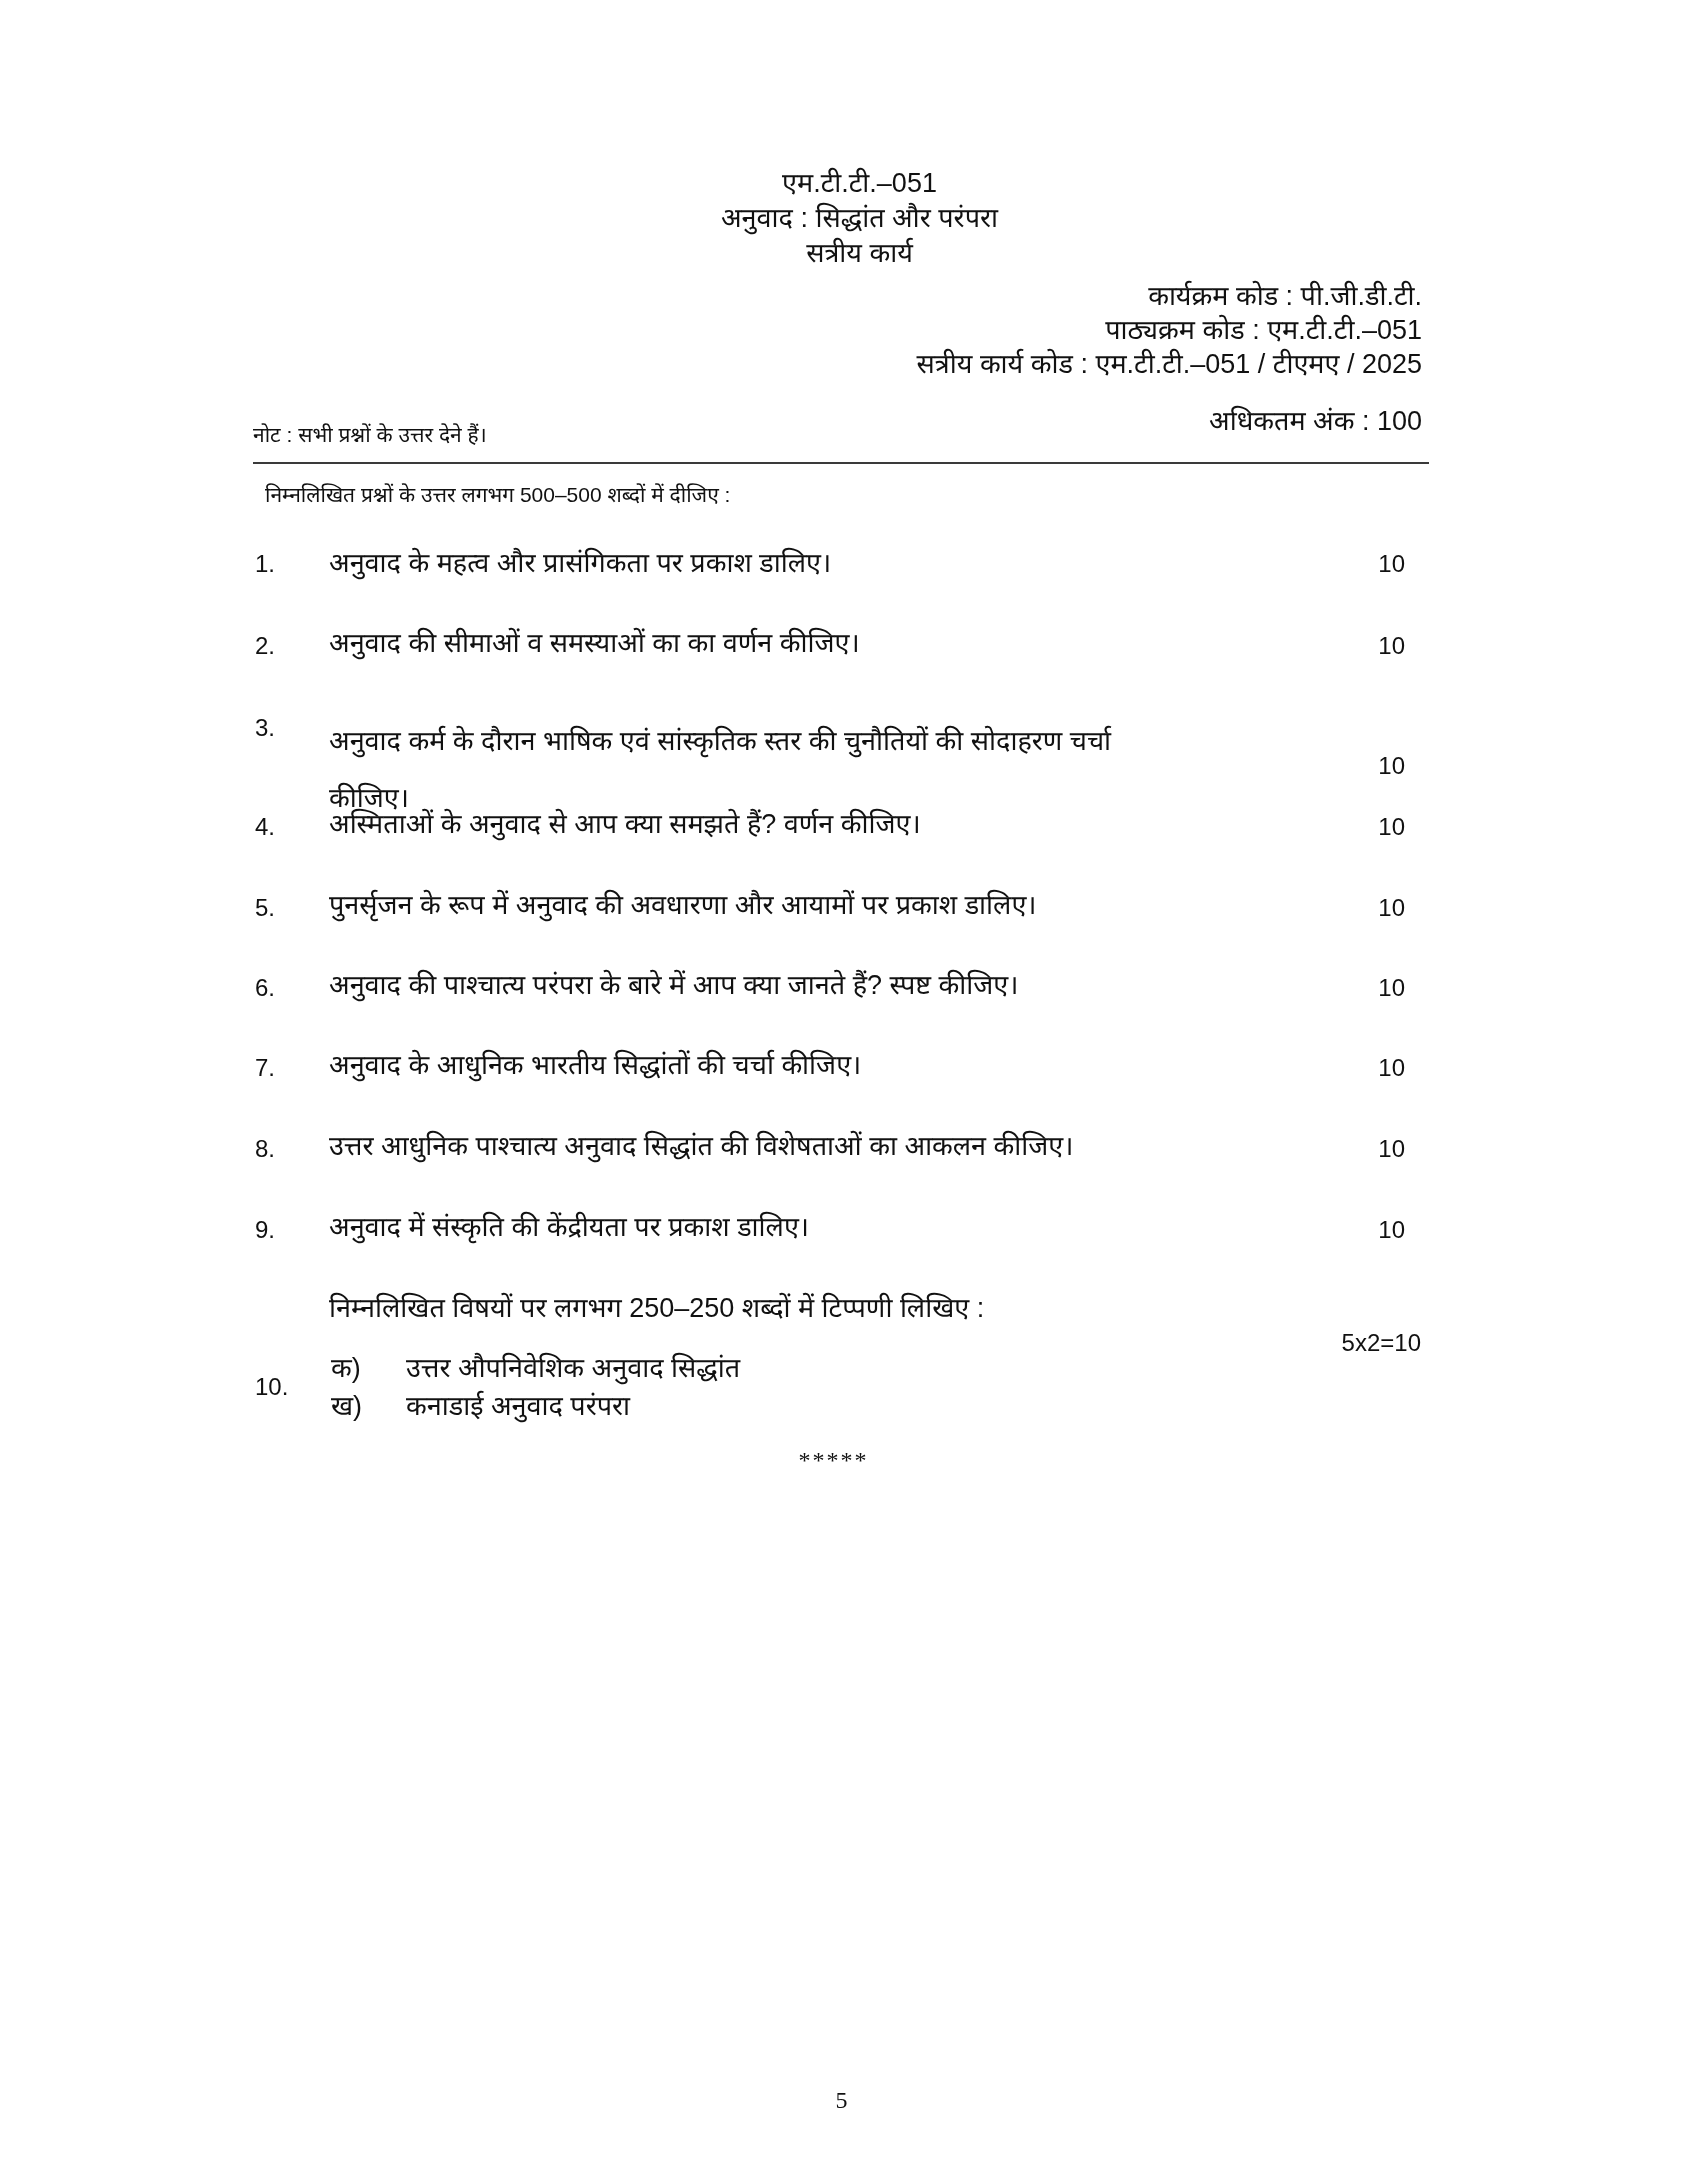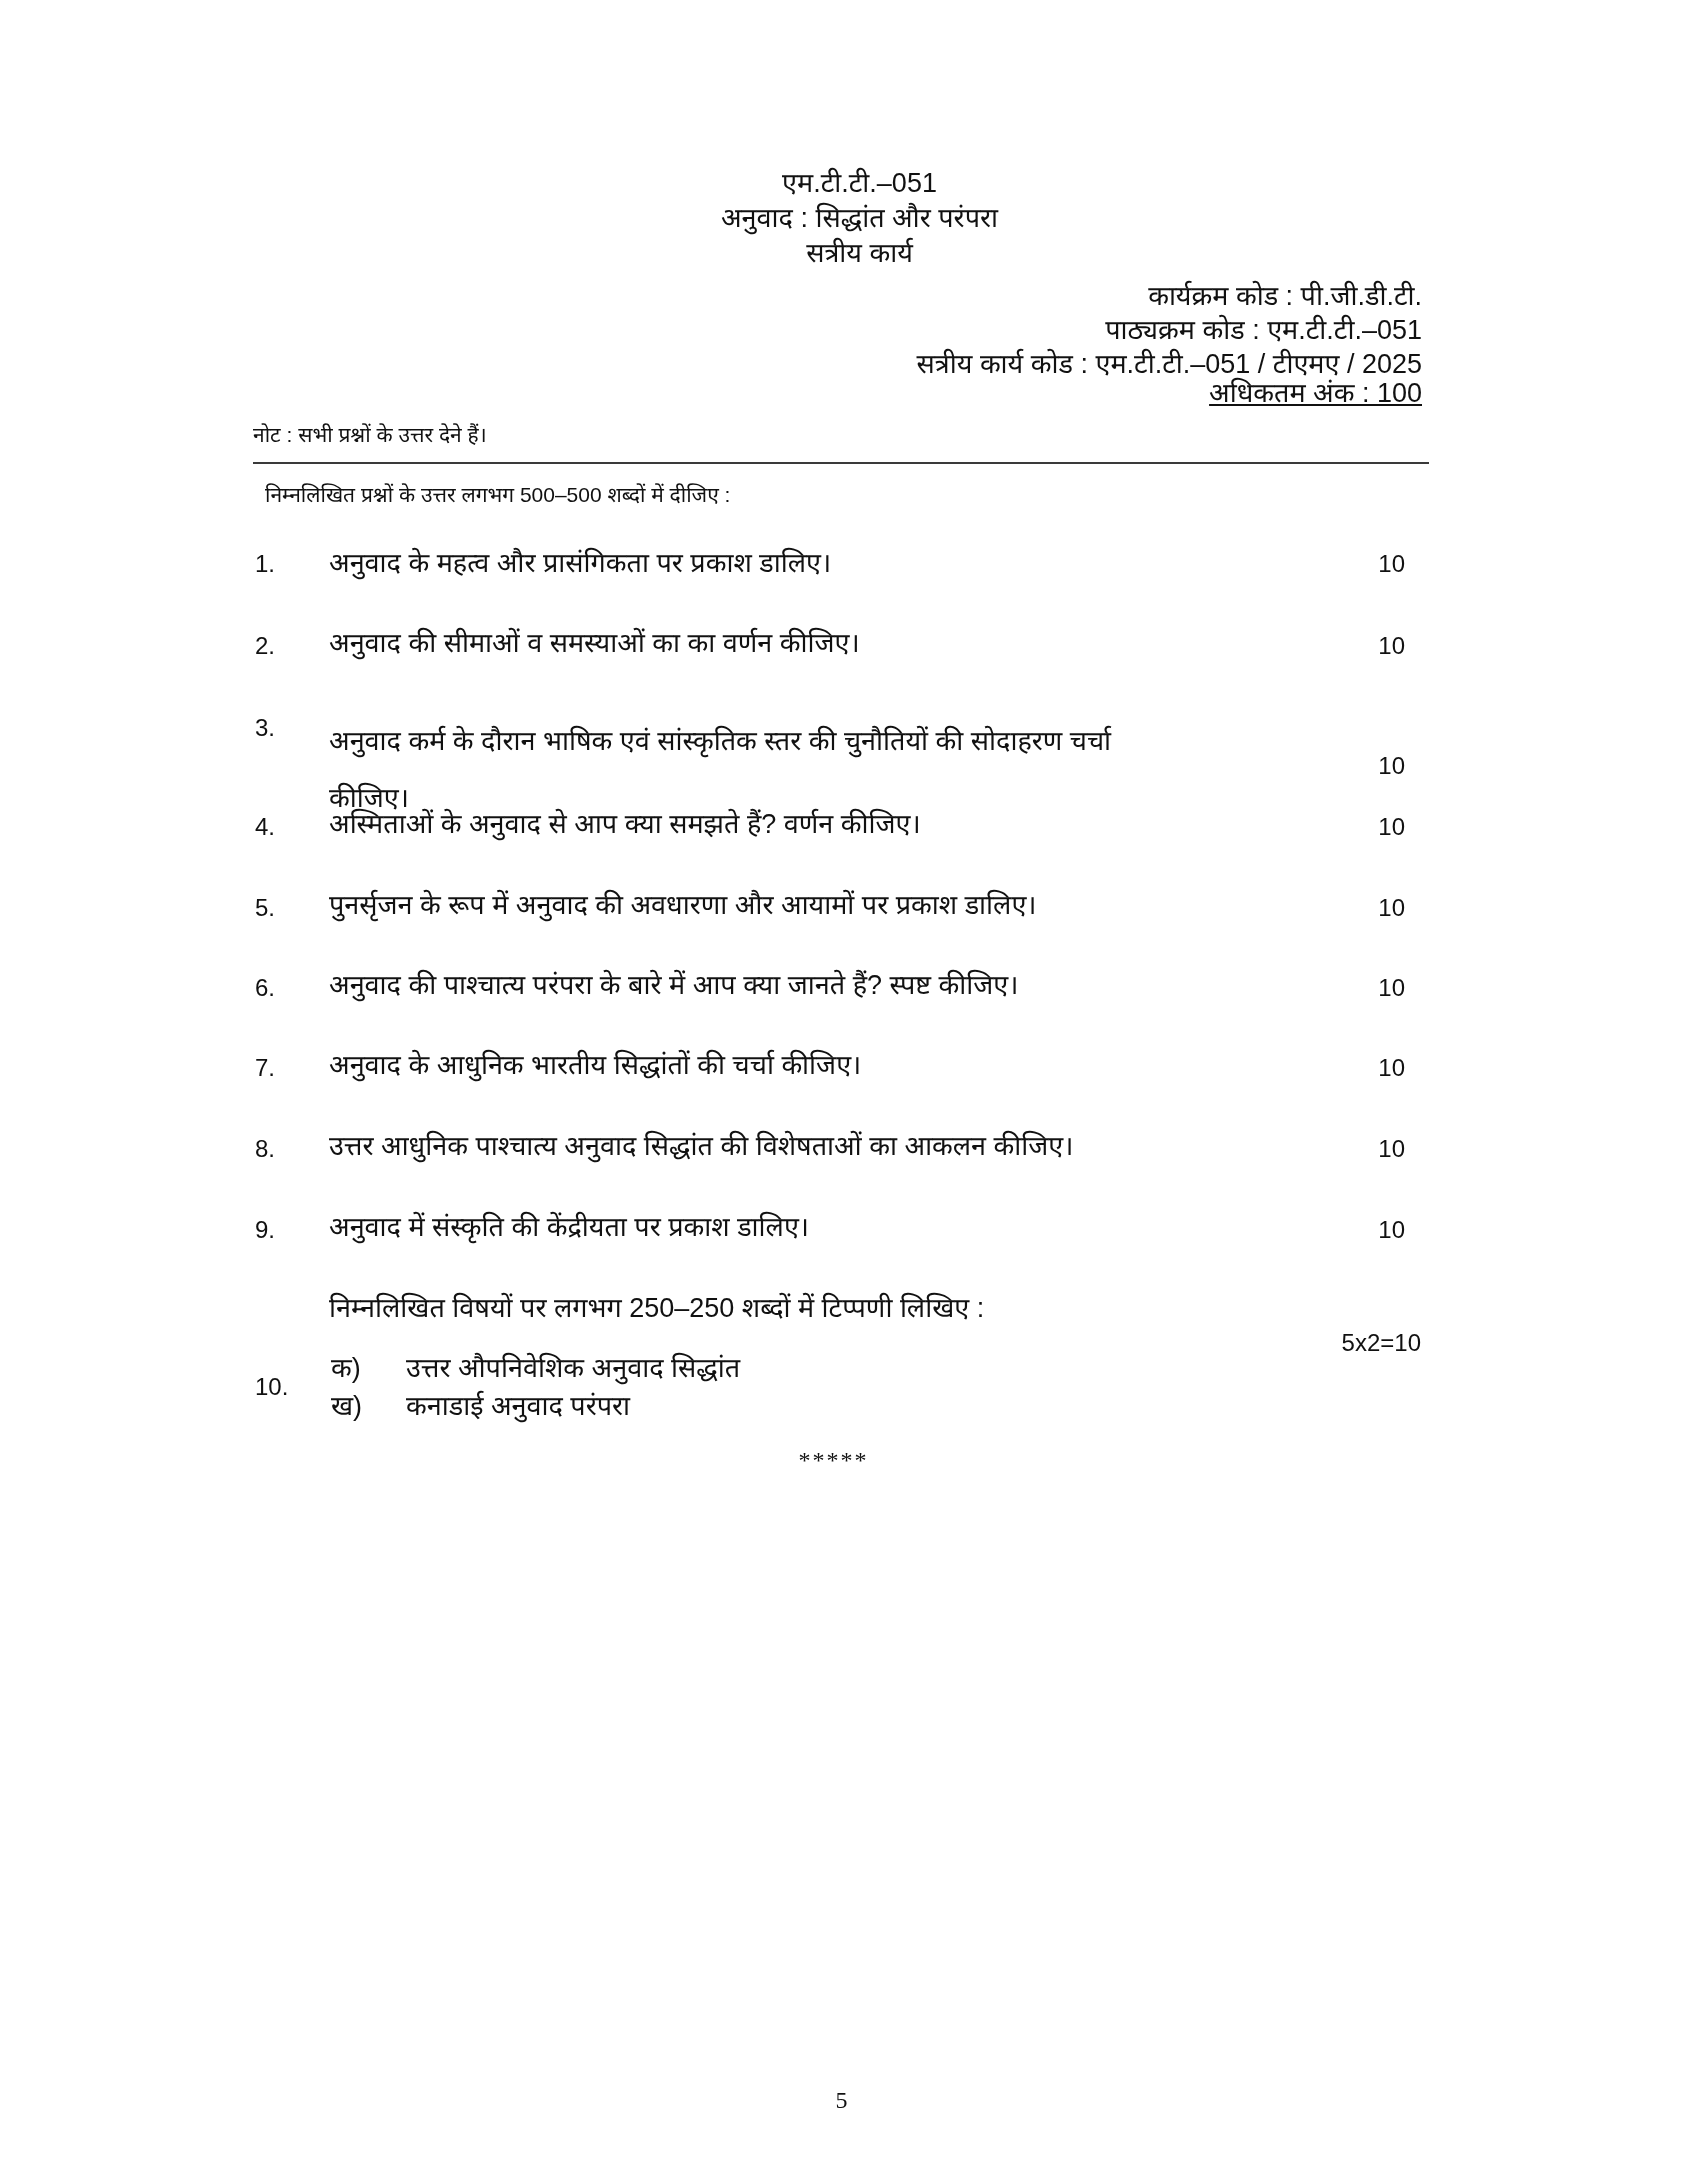--- a/index.html
+++ b/index.html
@@ -25,21 +25,21 @@
 </head>
 <body>
 
 <div class="abs hdr center" style="top:166px;">एम.टी.टी.–051</div>
 <div class="abs hdr center" style="top:201px;">अनुवाद : सिद्धांत और परंपरा</div>
 <div class="abs hdr center" style="top:236px;">सत्रीय कार्य</div>
 
 <div class="abs hdr right" style="top:279px;">कार्यक्रम कोड : पी.जी.डी.टी.</div>
 <div class="abs hdr right" style="top:313px;margin-left:44px;">पाठ्यक्रम कोड : एम.टी.टी.–051</div>
 <div class="abs hdr right" style="top:347px;">सत्रीय कार्य कोड : एम.टी.टी.–051 / टीएमए / 2025</div>
-<div class="abs hdr right" style="top:376px;text-decoration:underline;">अधिकतम अंक : 100</div>
+<div class="abs hdr right" style="top:404px;">अधिकतम अंक : 100</div>
 
 <div class="abs body-txt" style="left:253px; top:418px;">नोट : सभी प्रश्नों के उत्तर देने हैं।</div>
 <div class="rule"></div>
 
 <div class="abs body-txt" style="left:253px; top:478px;margin-left:12px;">निम्नलिखित प्रश्नों के उत्तर लगभग 500–500 शब्दों में दीजिए :</div>
 
 <div>
 
   <div>
     <span class="qnum" style="top:550px;">1.</span>

